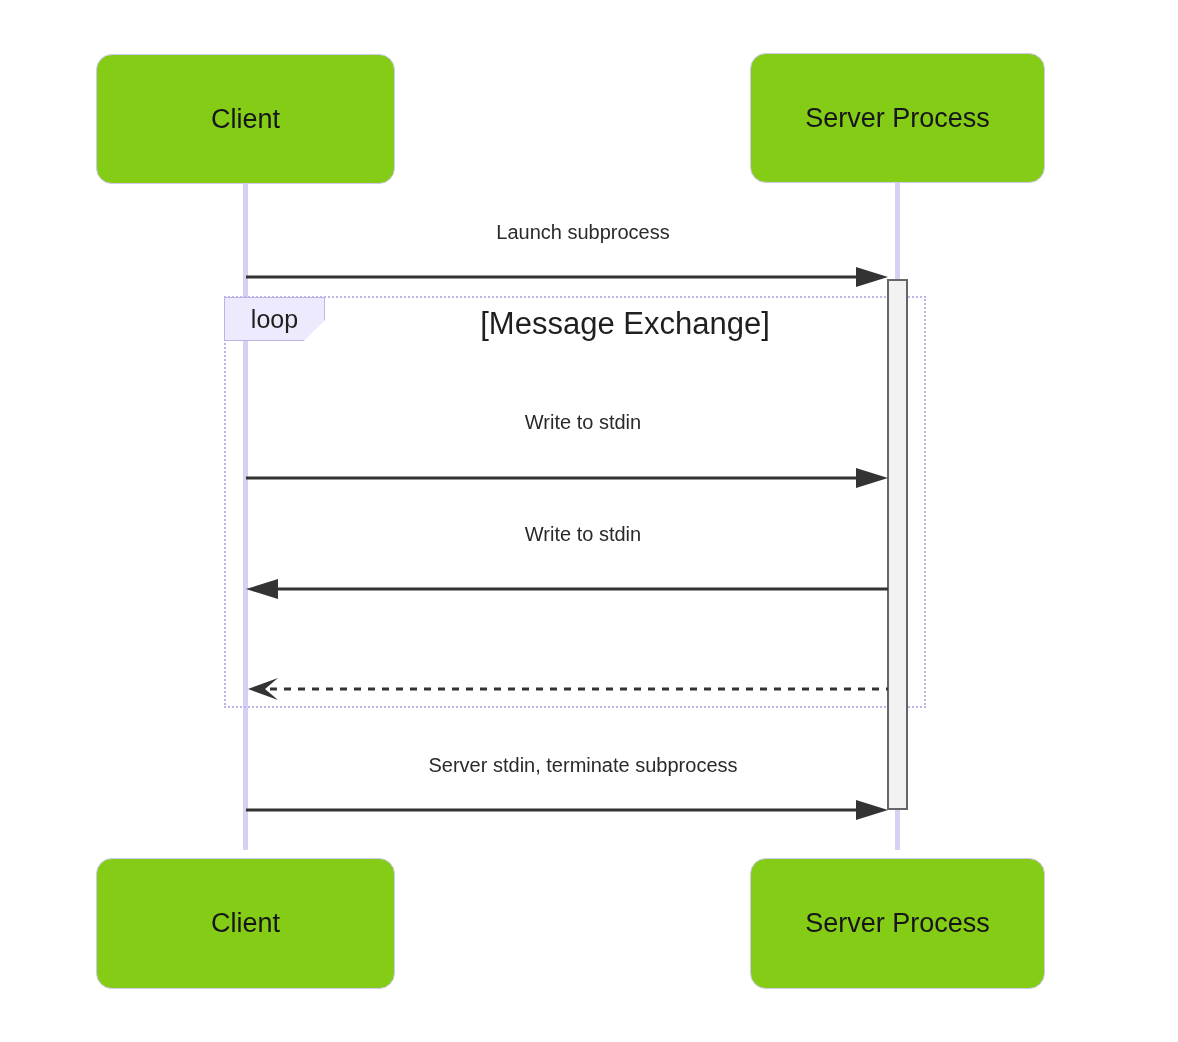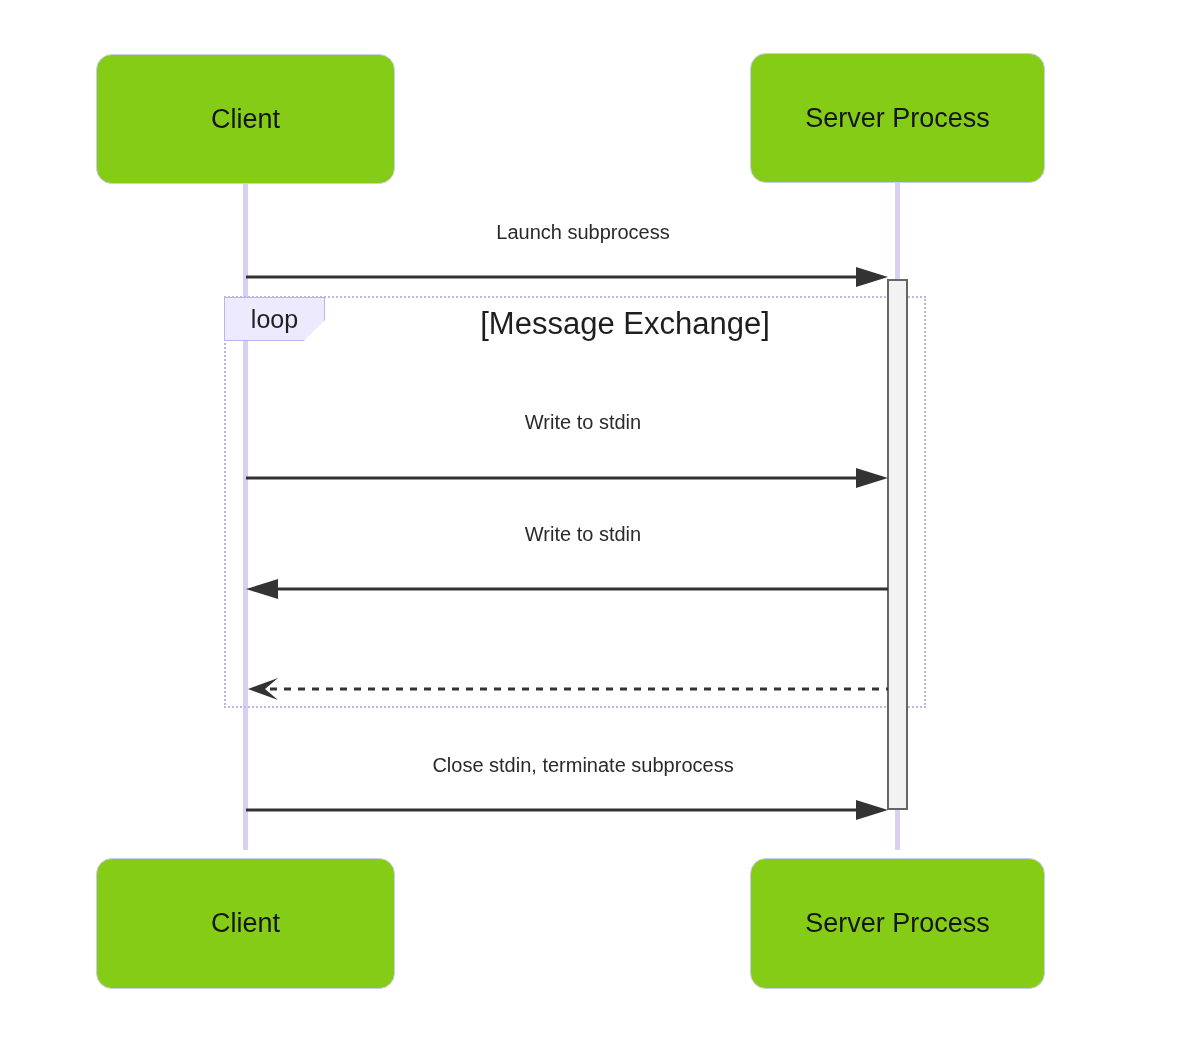--- a/index.html
+++ b/index.html
@@ -153,21 +153,21 @@
   <svg class="arrow stdout" width="642" height="24" viewBox="0 0 642 24">
     <line x1="28" y1="12" x2="642" y2="12" stroke="#333333" stroke-width="3"></line>
     <polygon points="32,2 0,12 32,22" fill="#333333"></polygon>
   </svg>
 
   <svg class="arrow stderr" width="642" height="24" viewBox="0 0 642 24">
     <line x1="24" y1="12" x2="642" y2="12" stroke="#333333" stroke-width="3" stroke-dasharray="7,7"></line>
     <path d="M32,1 L2,12 L32,23 L19,12 Z" fill="#333333"></path>
   </svg>
 
-  <div class="msg-label close">Close stdin, terminate subprocess</div>
+  <div class="msg-label close">Server stdin, terminate subprocess</div>
   <svg class="arrow close" width="642" height="24" viewBox="0 0 642 24">
     <line x1="0" y1="12" x2="614" y2="12" stroke="#333333" stroke-width="3"></line>
     <polygon points="610,2 642,12 610,22" fill="#333333"></polygon>
   </svg>
 
   <div class="actor top-client">
     <span>Client</span>
   </div>
   <div class="actor top-server">
     <span>Server Process</span>

